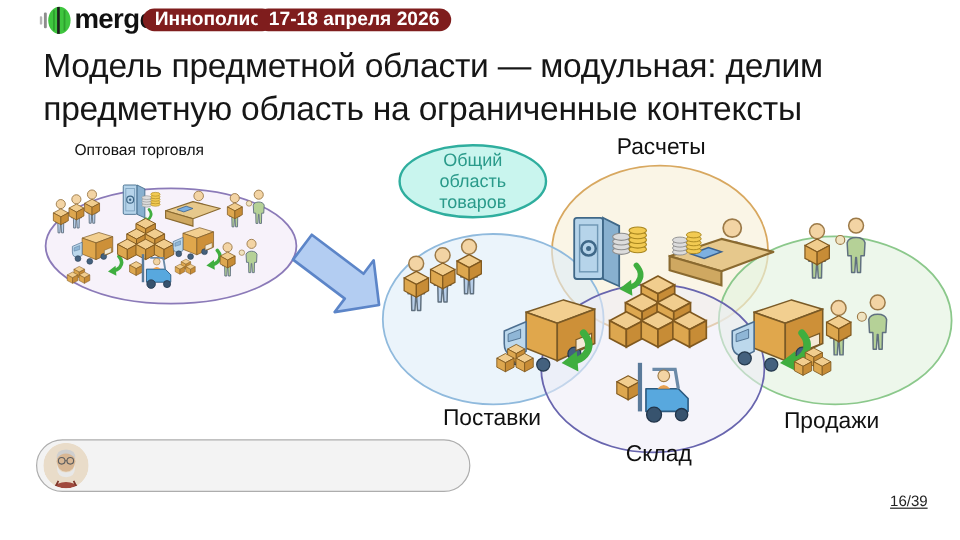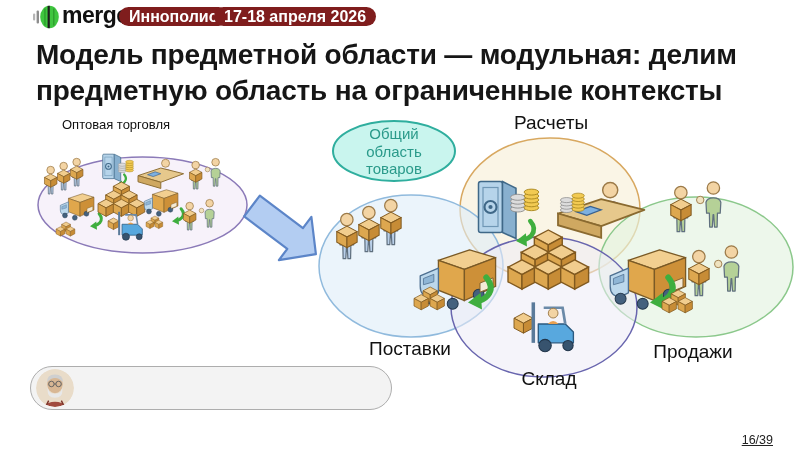--- a/index.html
+++ b/index.html
@@ -15,21 +15,21 @@
   .logo-text{left:62px;top:2px;font-size:23px;font-weight:700;letter-spacing:-0.5px;color:#111;}
   .badge{
     top:7px;height:19px;line-height:19px;padding:0 10px;border-radius:11px;
     background:#7f1d1d;color:#fff;font-size:16px;font-weight:700;white-space:nowrap;
   }
   .badge-1{left:119px;}
   .badge-2{left:214px;}
   
   .title{
     left:36px;top:37px;width:760px;
-    font-size:28px;line-height:36px;color:#161616;letter-spacing:-0.2px;font-weight:bold;
+    font-size:28px;line-height:36px;color:#161616;letter-spacing:-0.2px;
   }
   
   .src-label{left:62px;top:117px;font-size:13px;color:#111;white-space:nowrap;}
   .ctx-label{transform:translateX(-50%);font-size:19px;color:#111;white-space:nowrap;}
   .lbl-raschety{left:551px;top:112px;}
   .lbl-postavki{left:410px;top:338px;}
   .lbl-sklad{left:549px;top:368px;}
   .lbl-prodazhi{left:693px;top:341px;}
   .catalog-text{
     left:394px;top:125px;transform:translateX(-50%);
@@ -40,21 +40,21 @@
   
   .callout{
     left:30px;top:366px;width:362px;height:44px;box-sizing:border-box;
     background:#f3f3f3;border:1.4px solid #adadad;border-radius:22px;
   }
   .callout-avatar{left:36px;top:369px;width:38px;height:38px;border-radius:50%;overflow:hidden;}
   .callout-text{
     left:84px;top:370px;font-size:15.5px;line-height:19px;color:#5a5a5a;white-space:nowrap;
   }
   
-  .page-num{right:27px;top:433px;font-size:12.5px;color:#222;text-decoration:underline;}
+  .page-num{right:27px;top:411px;font-size:12.5px;color:#222;text-decoration:underline;}
 </style>
 </head>
 <body>
 
 <svg class="abs canvas" viewBox="0 0 800 450">
   <defs>
 
     <g id="p">
       <circle cx="7" cy="4.3" r="4" fill="#f3d4a4" stroke="#9c7a48" stroke-width="0.8"></circle>
       <path d="M2.2,13.5 C3.2,9.8 10.8,9.8 11.8,13.5 L11.4,20.5 L9.6,20.5 L9.4,29.5 L7.7,29.5 L7.2,21.5 L6.8,21.5 L6.3,29.5 L4.6,29.5 L4.4,20.5 L2.6,20.5 Z" fill="currentColor" stroke="#60707f" stroke-width="0.8" stroke-linejoin="round"></path>

